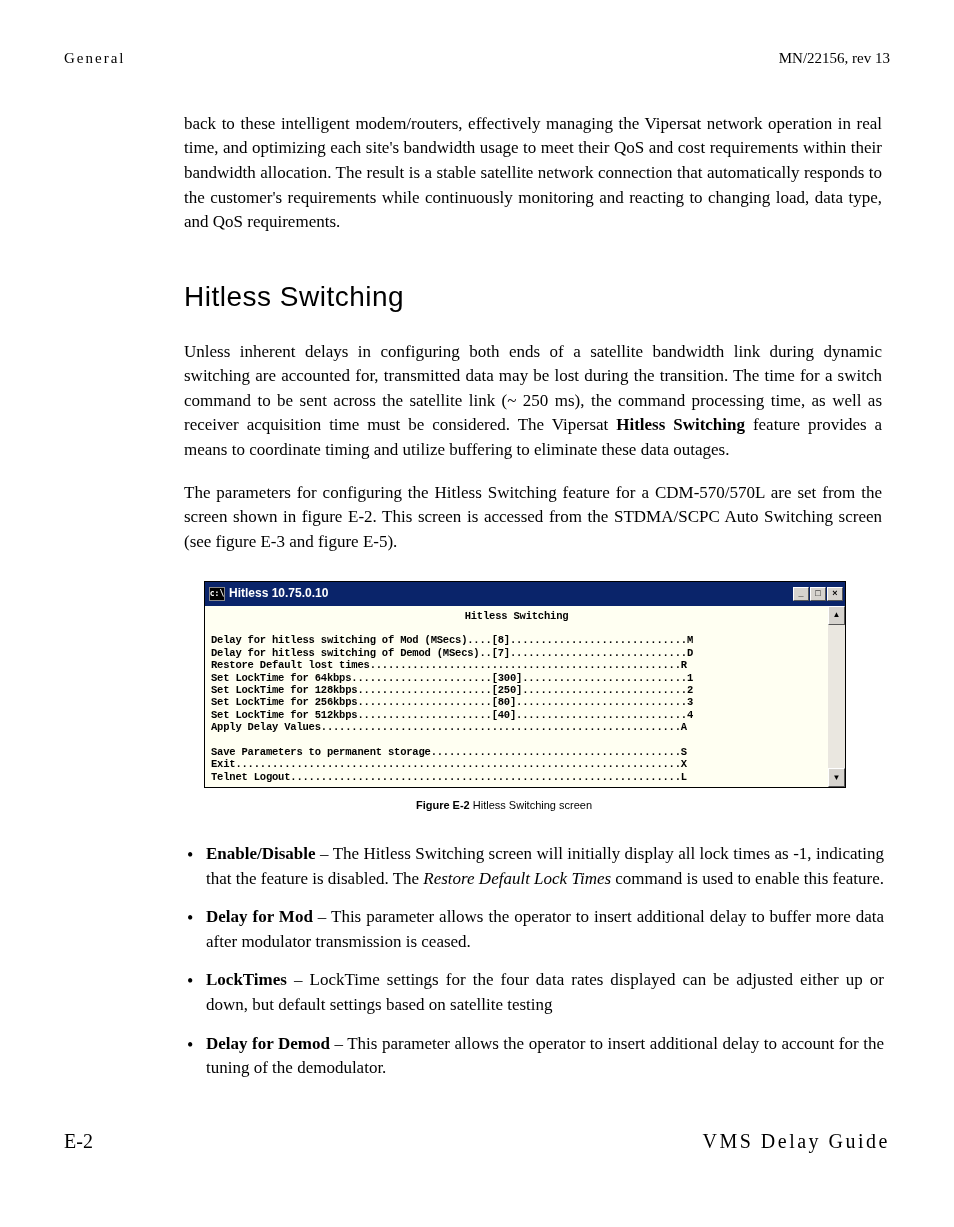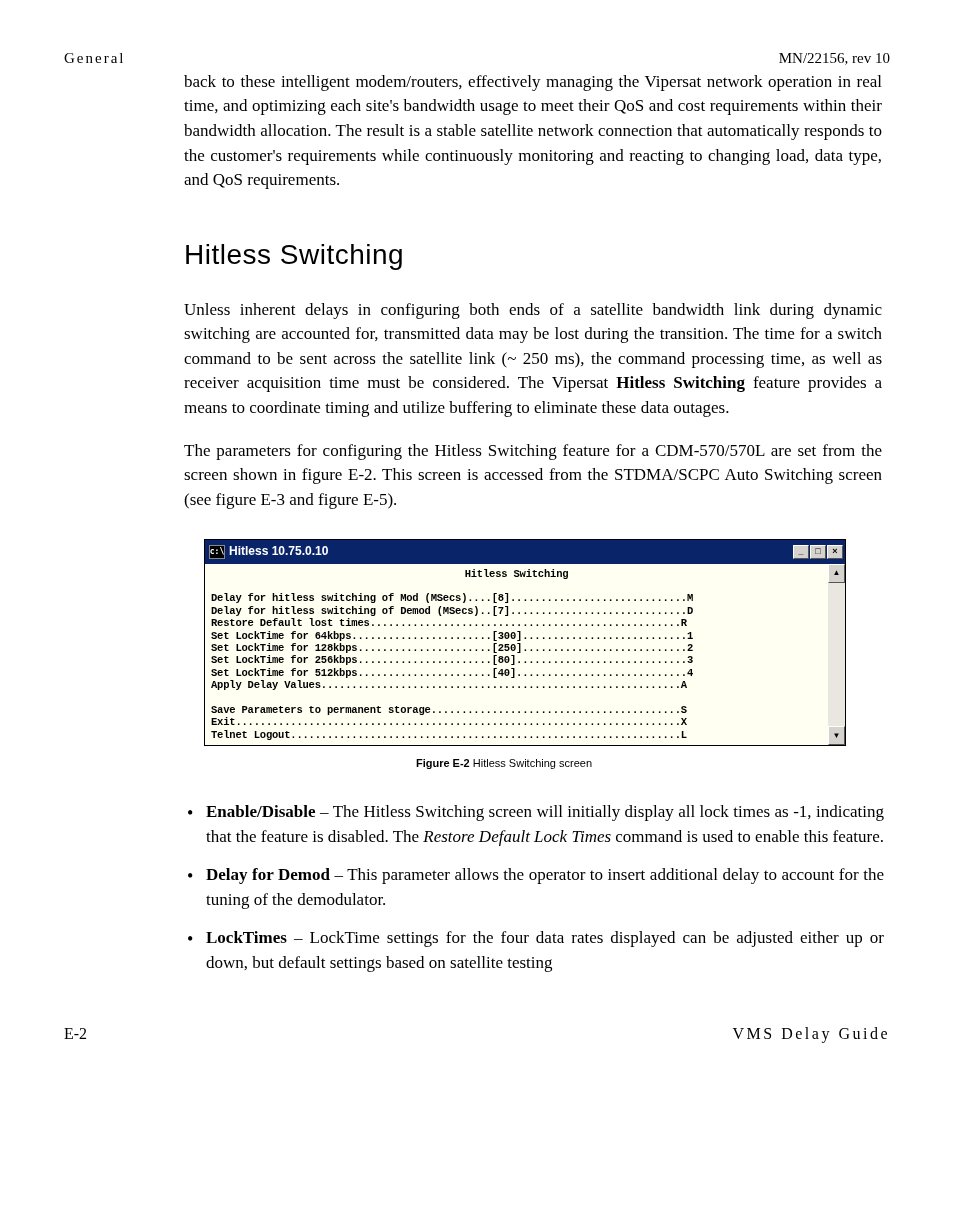--- a/index.html
+++ b/index.html
@@ -11,20 +11,21 @@
       width: 954px;
       box-sizing: border-box;
       font-size: 17px;
       line-height: 1.45;
     }
     .header-row {
       display: flex;
       justify-content: space-between;
       font-size: 15px;
       letter-spacing: 2px;
+      margin-bottom: 42px;
     }
     .header-left { }
     .header-right { letter-spacing: 0; }
     .body-para {
       margin: 0 8px 18px 120px;
       text-align: justify;
     }
     h2.section-title {
       font-family: Arial, Helvetica, sans-serif;
       font-weight: 400;
@@ -150,34 +151,34 @@
       content: "•";
       position: absolute;
       left: 3px;
       top: 0;
       font-size: 18px;
     }
     .footer-row {
       display: flex;
       justify-content: space-between;
       margin-top: 46px;
-      font-size: 16px;
+      font-size: 20px;
       gap: 8px;
     }
     .footer-right {
       letter-spacing: 2.5px;
     }
     .term-title-line { text-align: center; }
   </style>
 </head>
 <body>
 
 <div class="header-row">
   <span class="header-left">General</span>
-  <span class="header-right">MN/22156, rev 10</span>
+  <span class="header-right">MN/22156, rev 13</span>
 </div>
 
 <p class="body-para">back to these intelligent modem/routers, effectively managing the Vipersat network operation in real time, and optimizing each site's bandwidth usage to meet their QoS and cost requirements within their bandwidth allocation. The result is a stable satellite network connection that automatically responds to the customer's requirements while continuously monitoring and reacting to changing load, data type, and QoS requirements.</p>
 
 <h2 class="section-title">Hitless Switching</h2>
 
 <p class="body-para">
   <span>Unless inherent delays in configuring both ends of a satellite bandwidth link during dynamic switching are accounted for, transmitted data may be lost during the transition. The time for a switch command to be sent across the satellite link (~ 250 ms), the command processing time, as well as receiver acquisition time must be considered. The Vipersat </span><b>Hitless Switching</b><span> feature provides a means to coordinate timing and utilize buffering to eliminate these data outages.</span>
 </p>
 
@@ -221,23 +222,26 @@
 
 <div class="figure-caption">
   <b>Figure E-2</b><span>  Hitless Switching screen</span>
 </div>
 
 <ul class="bullets">
   <li>
     <b>Enable/Disable</b><span> – The Hitless Switching screen will initially display all lock times as -1, indicating that the feature is disabled. The </span><i>Restore Default Lock Times</i><span> command is used to enable this feature.</span>
   </li>
   <li>
+    <b>Delay for Mod</b><span> – This parameter allows the operator to insert additional delay to buffer more data after modulator transmission is ceased.</span>
+  </li>
+  <li>
+    <b>LockTimes</b><span> – LockTime settings for the four data rates displayed can be adjusted either up or down, but default settings based on satellite testing</span>
+  </li>
+  <li>
     <b>Delay for Demod</b><span> – This parameter allows the operator to insert additional delay to account for the tuning of the demodulator.</span>
-  </li>
-  <li>
-    <b>LockTimes</b><span> – LockTime settings for the four data rates displayed can be adjusted either up or down, but default settings based on satellite testing</span>
   </li>
 </ul>
 
 <div class="footer-row">
   <span>E-2</span>
   <span class="footer-right">VMS Delay Guide</span>
 </div>
 
 </body></html>

